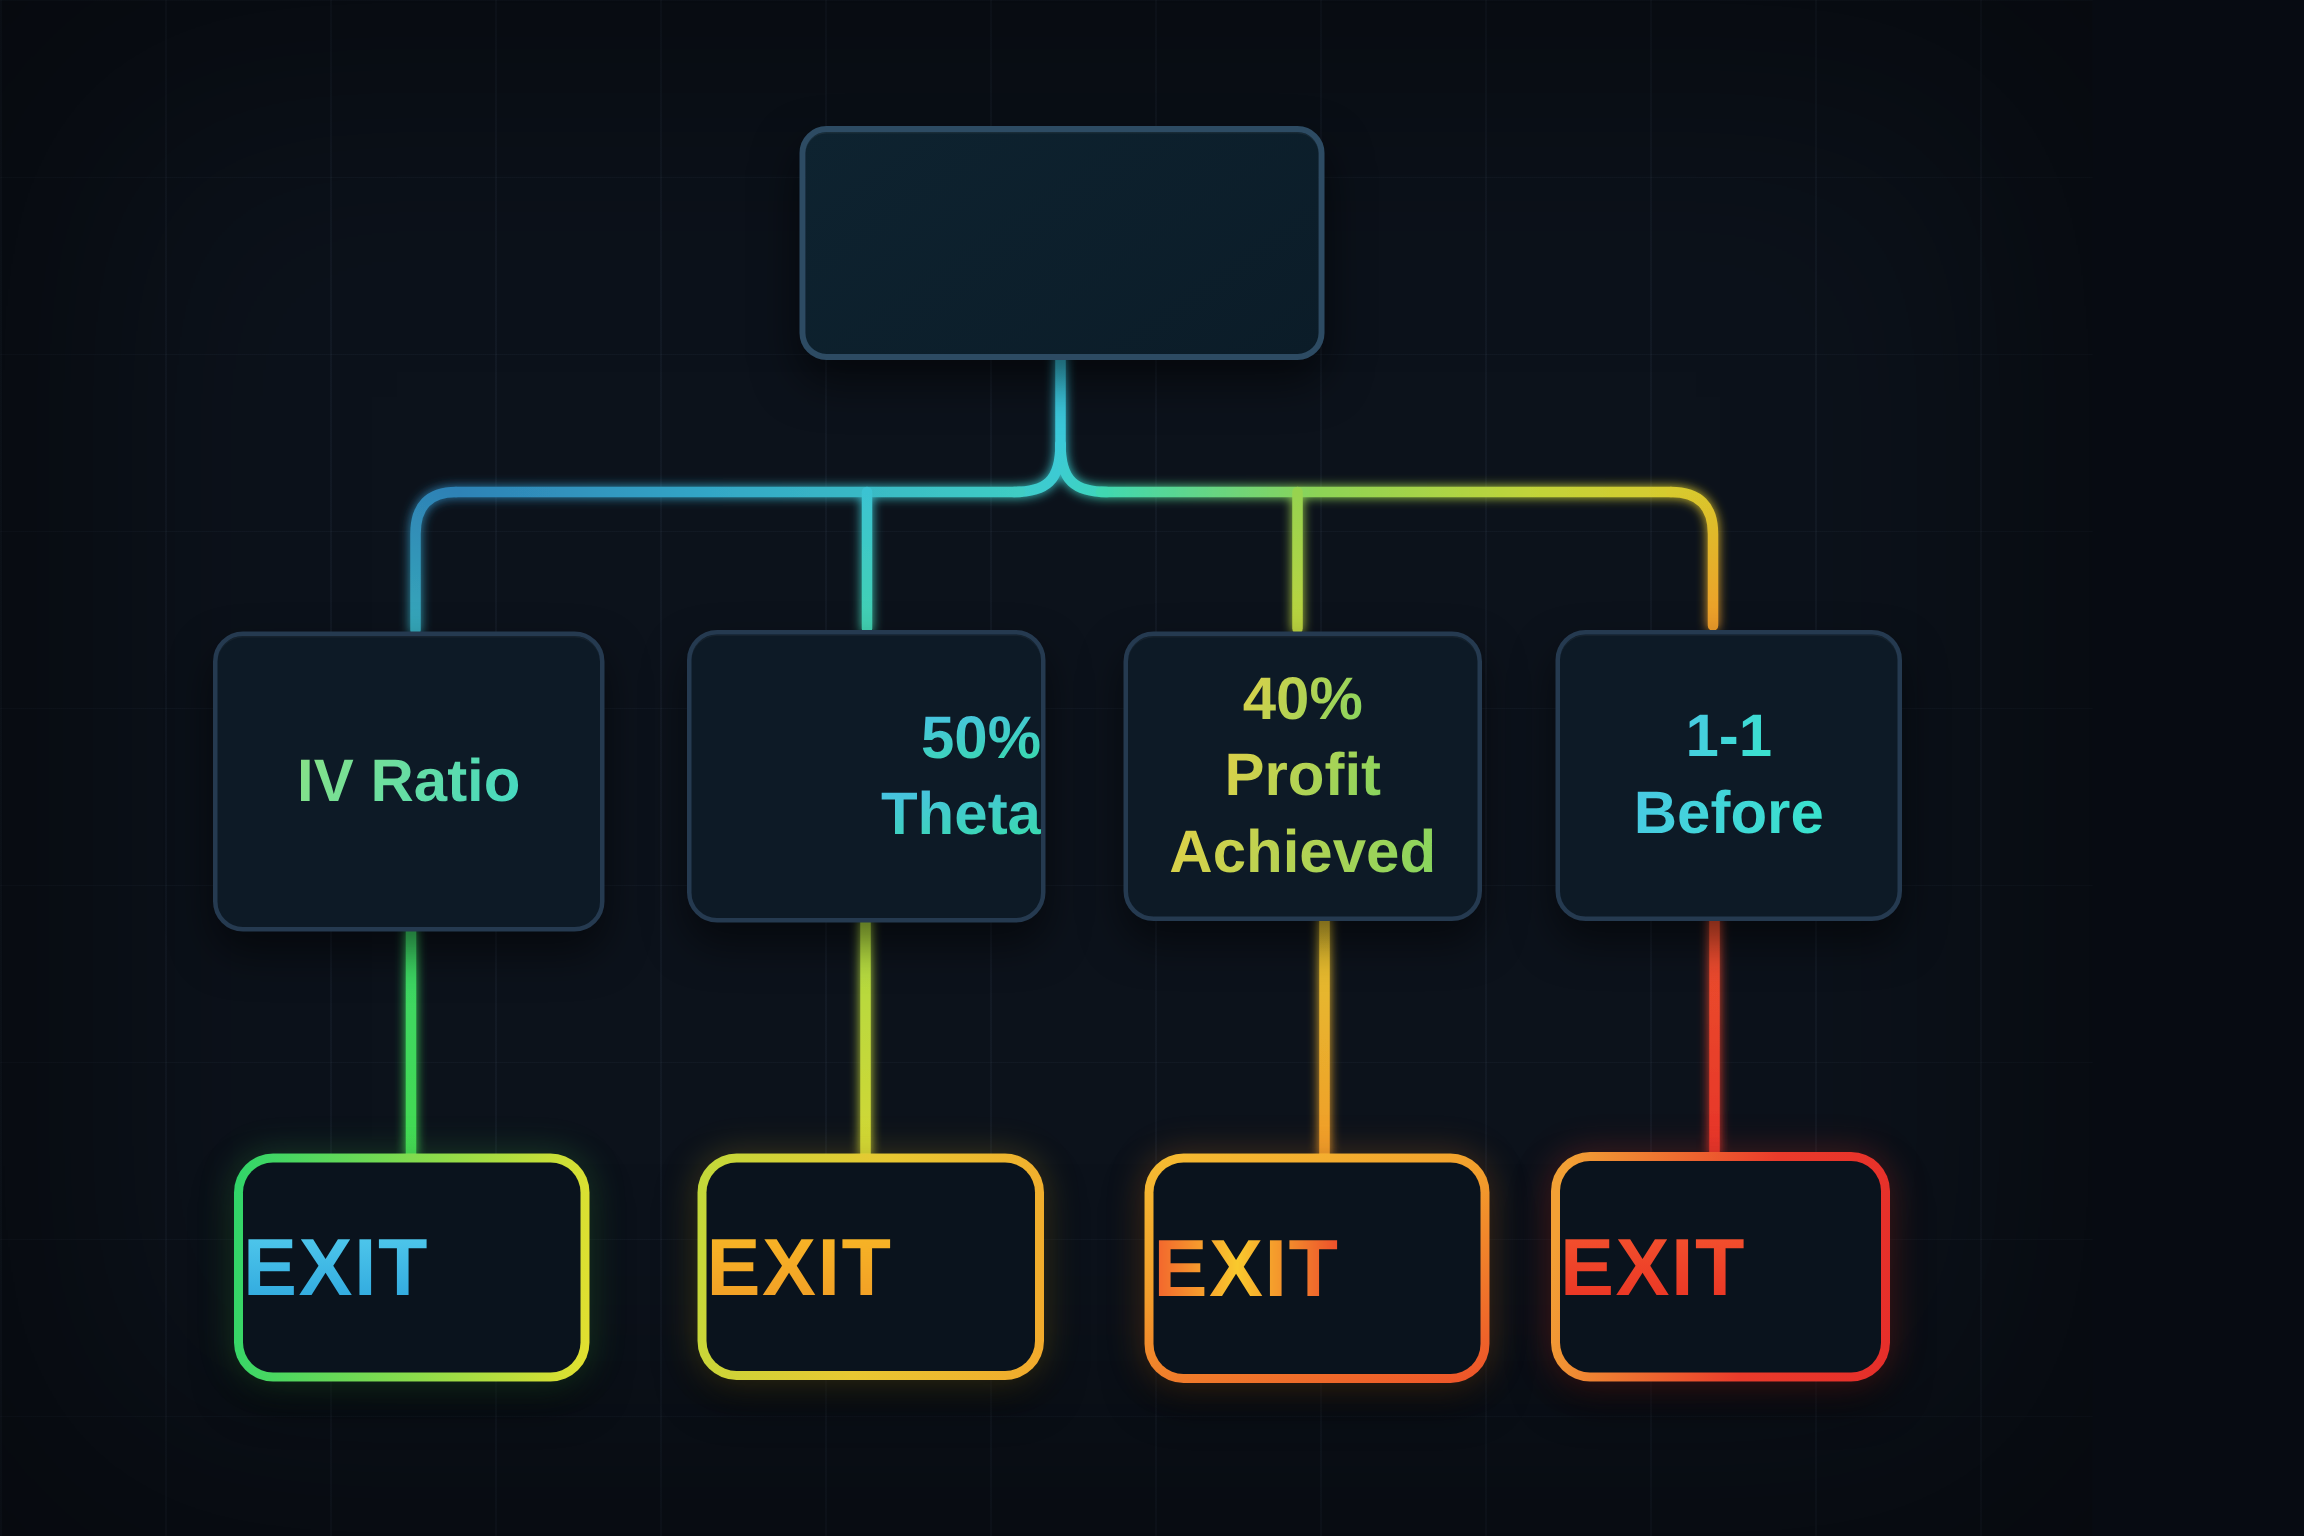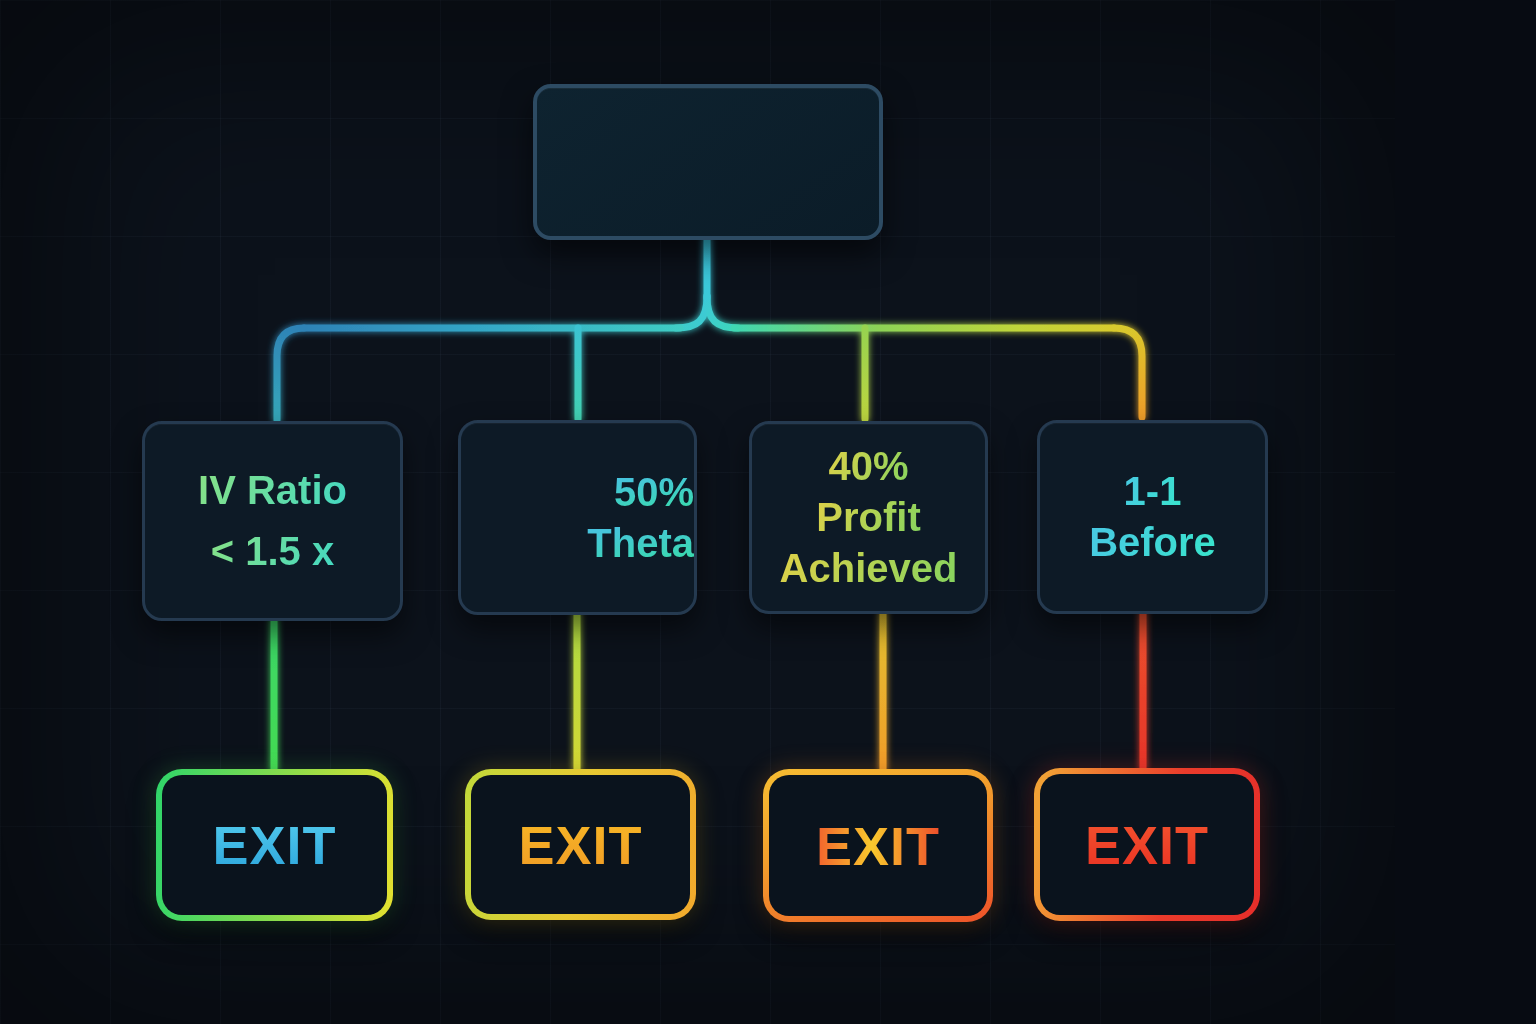--- a/index.html
+++ b/index.html
@@ -48,21 +48,21 @@
   .t2{background-image:linear-gradient(170deg,#4bbdec,#36dfa2);}
   .t3{background-image:linear-gradient(115deg,#e0d148,#84d45f);}
   .t4{background-image:linear-gradient(115deg,#49c8e4,#38e5cb);}
 
   
   .exit{
     border-radius:26px;padding:6px;z-index:2;position:absolute;box-sizing:border-box;
   }
   .exit-inner{
     width:100%;height:100%;border-radius:20px;background:#0a131d;
-    display:flex;align-items:center;justify-content:center;box-sizing:border-box;
+    display:flex;align-items:center;box-sizing:border-box;
   }
   .exit-label{
     font-weight:bold;font-size:54px;letter-spacing:1px;
     -webkit-background-clip:text;background-clip:text;color:transparent;
     -webkit-text-fill-color:transparent;
   }
   .exit1{left:156px;top:769px;width:237px;height:152px;
     background:linear-gradient(95deg,#2fd56a,#8edc4a 55%,#e4e02f);
     box-shadow:0 0 24px rgba(80,220,100,0.22), 0 14px 26px rgba(0,0,0,0.5);}
   .exit2{left:465px;top:769px;width:231px;height:151px;
@@ -164,21 +164,20 @@
       <path d="M 577,614 L 577,769" stroke="url(#gE2)"></path>
       <path d="M 883,613 L 883,769" stroke="url(#gE3)"></path>
       <path d="M 1143,613 L 1143,768" stroke="url(#gE4)"></path>
     </g>
   </svg>
 
   <div class="node root"></div>
 
   <div class="node cond cond1">
     <span class="cond-line t1">IV Ratio</span>
-    <span class="cond-line t1">&lt; 1.5 x</span>
   </div>
 
   <div class="node cond cond2">
     <span class="cond-line t2">50%</span>
     <span class="cond-line t2">Theta</span>
   </div>
 
   <div class="node cond cond3">
     <span class="cond-line t3">40%</span>
     <span class="cond-line t3">Profit</span>

